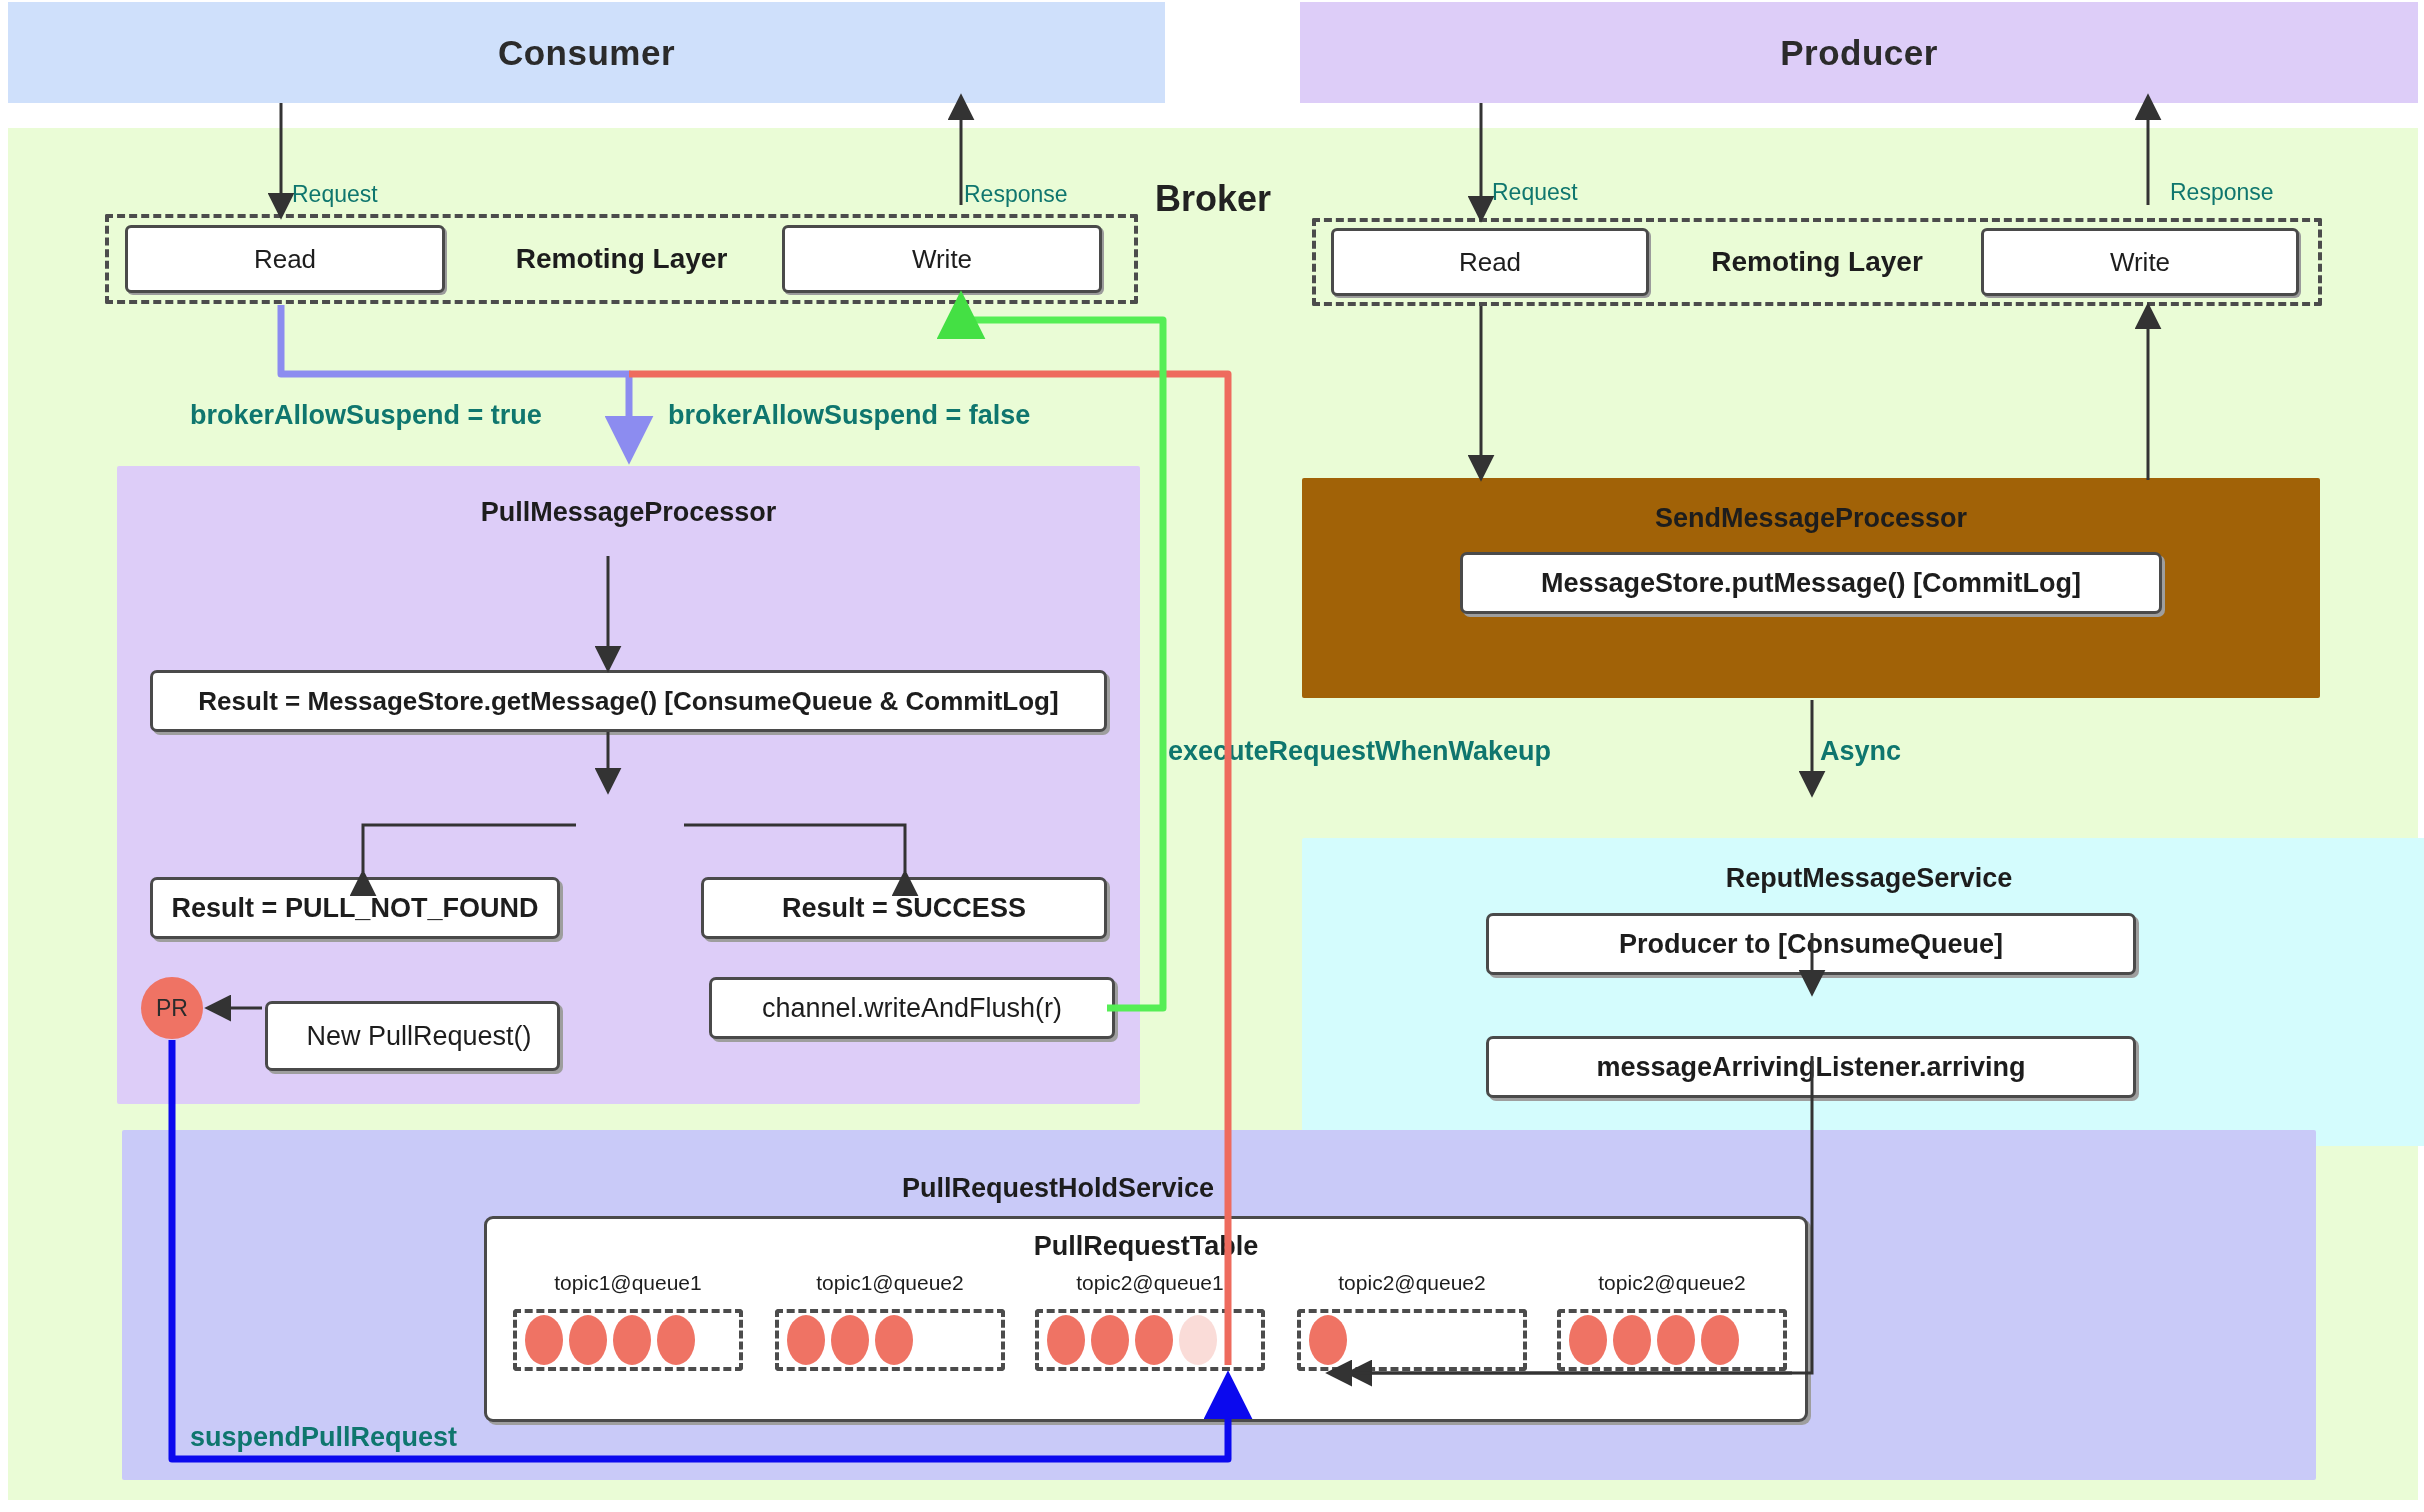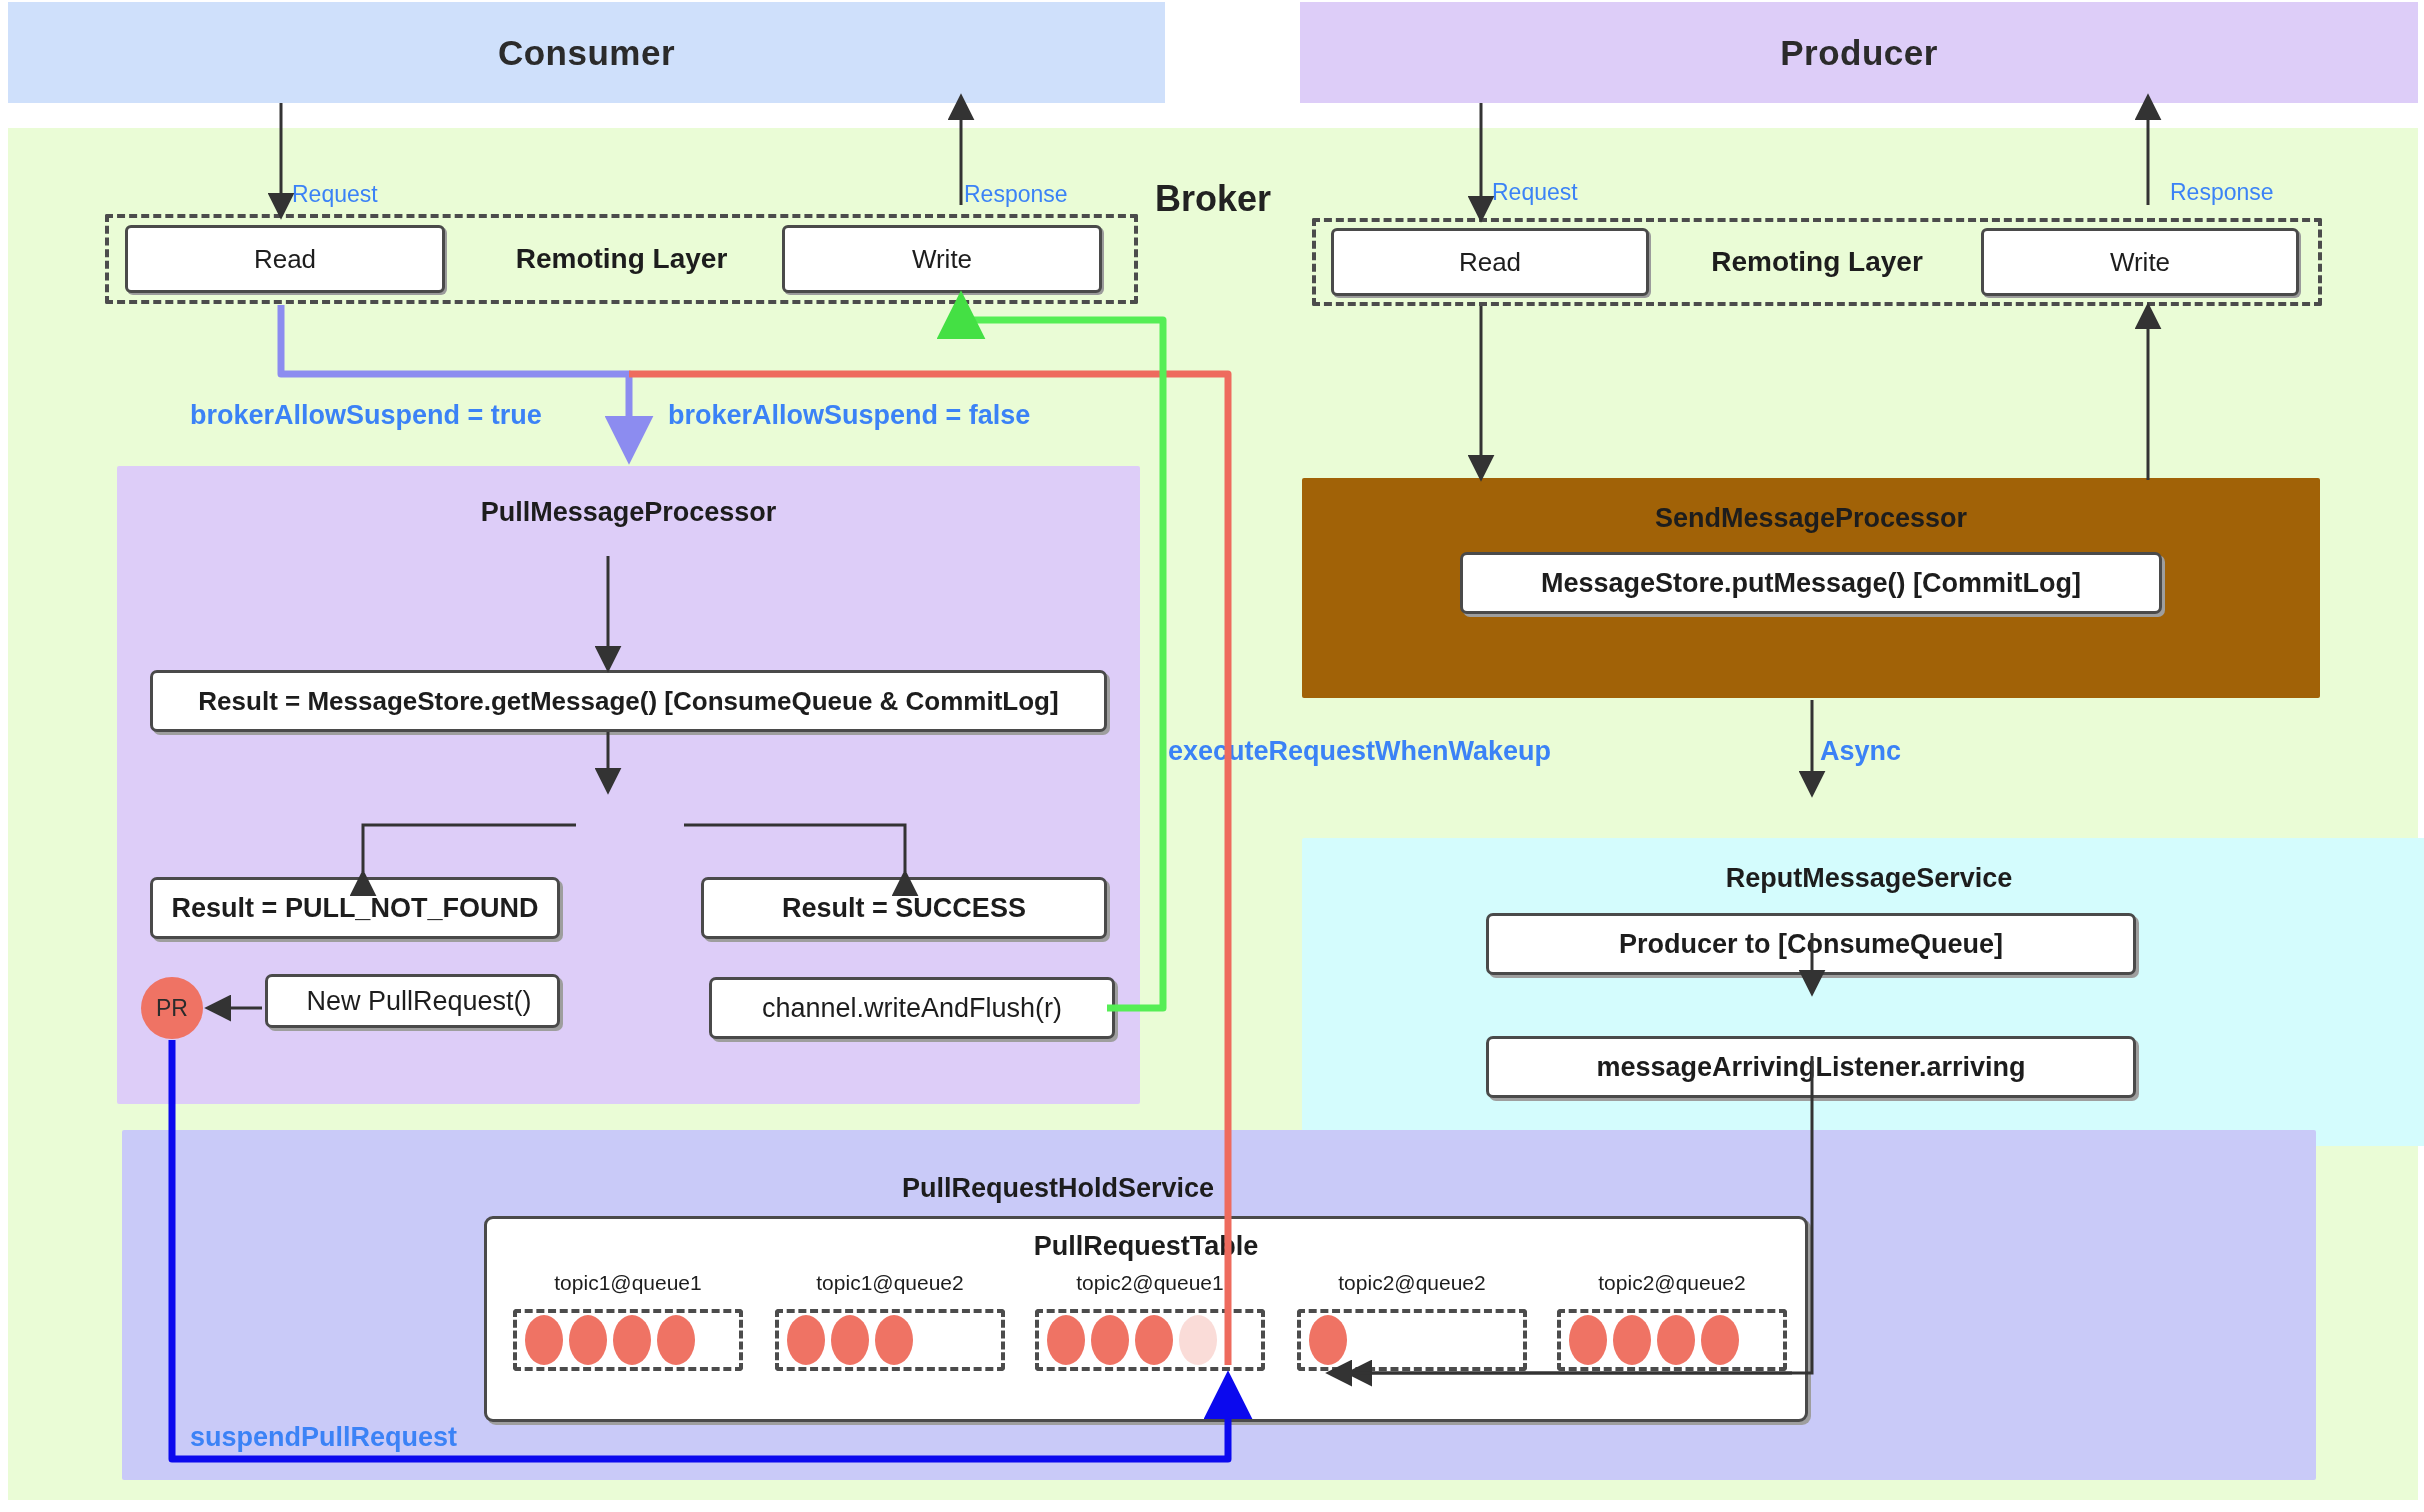--- a/index.html
+++ b/index.html
@@ -68,21 +68,21 @@
         font-size:21px;color:#1d1d1d;white-space:nowrap;}
   .queue-box{border:4px dashed #4c4c4c;border-radius:4px;height:62px;
         display:flex;align-items:center;gap:6px;padding:0 8px;box-sizing:border-box;}
   .dot{width:38px;height:50px;border-radius:50%;background:#ef7364;flex:0 0 auto;}
   .dot.faded{background:#fadcd8;}
 
   
   #wires{position:absolute;left:0;top:0;width:2424px;height:1512px;pointer-events:none;}
 
   
-  .elabel{position:absolute;font-size:23px;color:#3b82f6;white-space:nowrap;}
+  .elabel{position:absolute;font-size:23px;color:#0f766e;white-space:nowrap;}
   .elabel.bold{font-weight:bold;font-size:27px;}
 </style>
 </head>
 <body>
 
 <div class="abs" id="consumer-lane">
   <div class="lane-title">Consumer</div>
 </div>
 <div class="abs" id="producer-lane">
   <div class="lane-title">Producer</div>
@@ -115,21 +115,21 @@
   <div class="node" style="left:33px;top:204px;width:957px;height:62px;font-size:26px;">Result = MessageStore.getMessage() [ConsumeQueue &amp; CommitLog]</div>
 
   <div id="decision-diamond">
     <div class="dshape"></div>
   </div>
 
   <div class="node" style="left:33px;top:411px;width:410px;height:62px;">Result = PULL_NOT_FOUND</div>
 
   <div class="node" style="left:584px;top:411px;width:406px;height:62px;">Result = SUCCESS</div>
 
-  <div class="node" style="left:148px;top:508px;width:295px;height:54px;font-weight:normal;padding-left:23px;">New PullRequest()</div>
+  <div class="node" style="left:148px;top:535px;width:295px;height:70px;font-weight:normal;padding-left:23px;">New PullRequest()</div>
 
   <div class="node" style="left:584px;top:511px;width:406px;height:62px;font-weight:normal;margin-left:8px;">channel.writeAndFlush(r)</div>
 </div>
 
 <div id="pr-node">
   <span>PR</span>
 </div>
 
 <div class="abs proc" id="sendmessageprocessor">
   <div class="proc-title" style="top:25px;">SendMessageProcessor</div>

